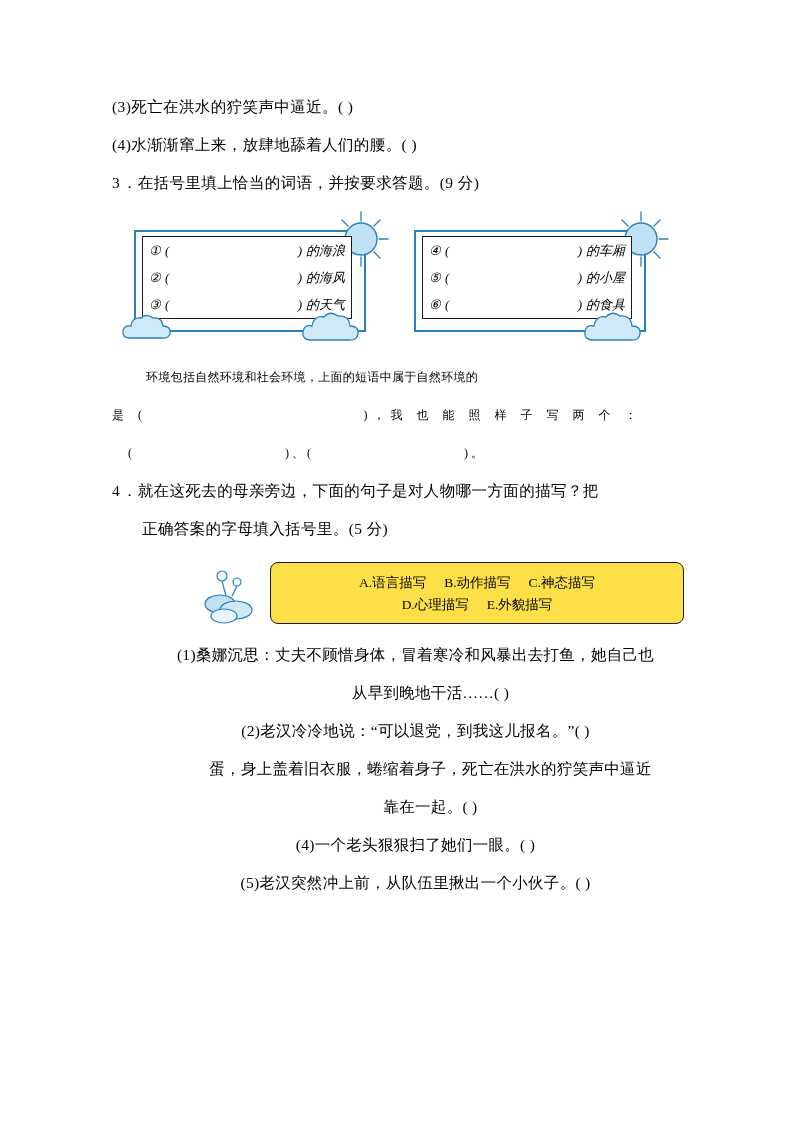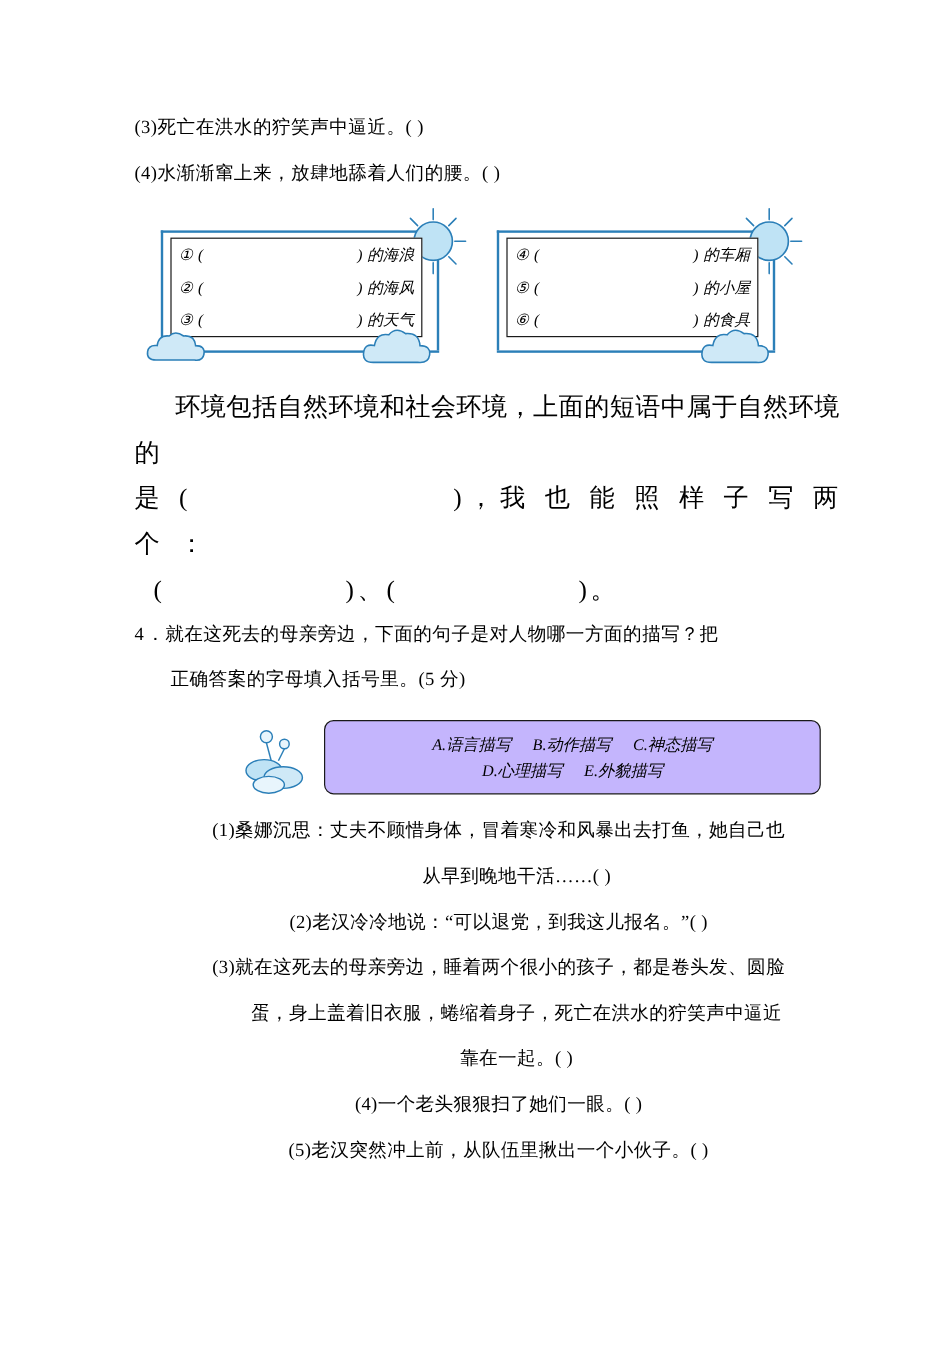--- a/index.html
+++ b/index.html
@@ -85,21 +85,21 @@
   .vl1 { left: 22px; top: 22px; height: 100px; }
   .vl2 { left: 302px; top: 22px; height: 100px; }
   .hl { position: absolute; height: 1.5px; background: #2b7fb8; z-index: 1; }
   .hl1 { left: 22px; top: 22px; width: 232px; }
   .hl2 { left: 302px; top: 22px; width: 232px; }
   .vr { position: absolute; width: 1.5px; background: #2b7fb8; z-index: 1; }
   .vr1 { left: 252px; top: 22px; height: 100px; }
   .vr2 { left: 532px; top: 22px; height: 100px; }
 
   .para {
-    font-size: 21px;
+    font-size: 12px;
     line-height: 38px;
     letter-spacing: 0.3px;
   }
   .para-indent { text-indent: 34px; }
   .wide {
     letter-spacing: 5.5px;
   }
   .wide2 { letter-spacing: 3px; }
 
   
@@ -110,23 +110,22 @@
     margin-bottom: 4px;
   }
   .optbox {
     position: absolute;
     left: 158px;
     top: 4px;
     width: 414px;
     height: 62px;
     border: 1.4px solid #1a1a1a;
     border-radius: 8px;
-    background: #c4b5fd;
+    background: #fde047;
     box-sizing: border-box;
-    font-style: italic;
     font-size: 13.5px;
     padding-top: 9px;
     z-index: 2;
   }
   .optbox .oline {
     text-align: center;
     line-height: 22px;
     white-space: nowrap;
   }
   .optbox .gap { display: inline-block; width: 18px; }
@@ -141,20 +140,23 @@
   .sub .hang { padding-left: 30px; display: block; }
 </style>
 </head>
 <body>
 
 <div class="page">
 
   <div class="line">(3)死亡在洪水的狞笑声中逼近。(                )</div>
   <div class="line">(4)水渐渐窜上来，放肆地舔着人们的腰。(                )</div>
 
+  <div class="q-head">
+    <span class="q-num">3</span><span>．</span><span>在括号里填上恰当的词语，并按要求答题。(9 分)</span>
+  </div>
 
   <div class="boxes-row">
 
     <div class="hl hl1"></div>
     <div class="vl vl1"></div>
     <div class="vr vr1"></div>
     <div class="baseline bl1"></div>
 
     <div class="hl hl2"></div>
     <div class="vl vl2"></div>
@@ -283,21 +285,20 @@
   </div>
 
   <div class="sub">
     <span style="display:block">(1)桑娜沉思：丈夫不顾惜身体，冒着寒冷和风暴出去打鱼，她自己也</span>
     <span class="hang">从早到晚地干活……(        )</span>
   </div>
   <div class="sub">
     <span style="display:block">(2)老汉冷冷地说：“可以退党，到我这儿报名。”(        )</span>
   </div>
   <div class="sub">
-    <span style="display:block">(3)就在这死去的母亲旁边，睡着两个很小的孩子，都是卷头发、圆脸</span>
     <span class="hang">蛋，身上盖着旧衣服，蜷缩着身子，死亡在洪水的狞笑声中逼近</span>
     <span class="hang">靠在一起。(        )</span>
   </div>
   <div class="sub">
     <span style="display:block">(4)一个老头狠狠扫了她们一眼。(        )</span>
   </div>
   <div class="sub">
     <span style="display:block">(5)老汉突然冲上前，从队伍里揪出一个小伙子。(        )</span>
   </div>
 

